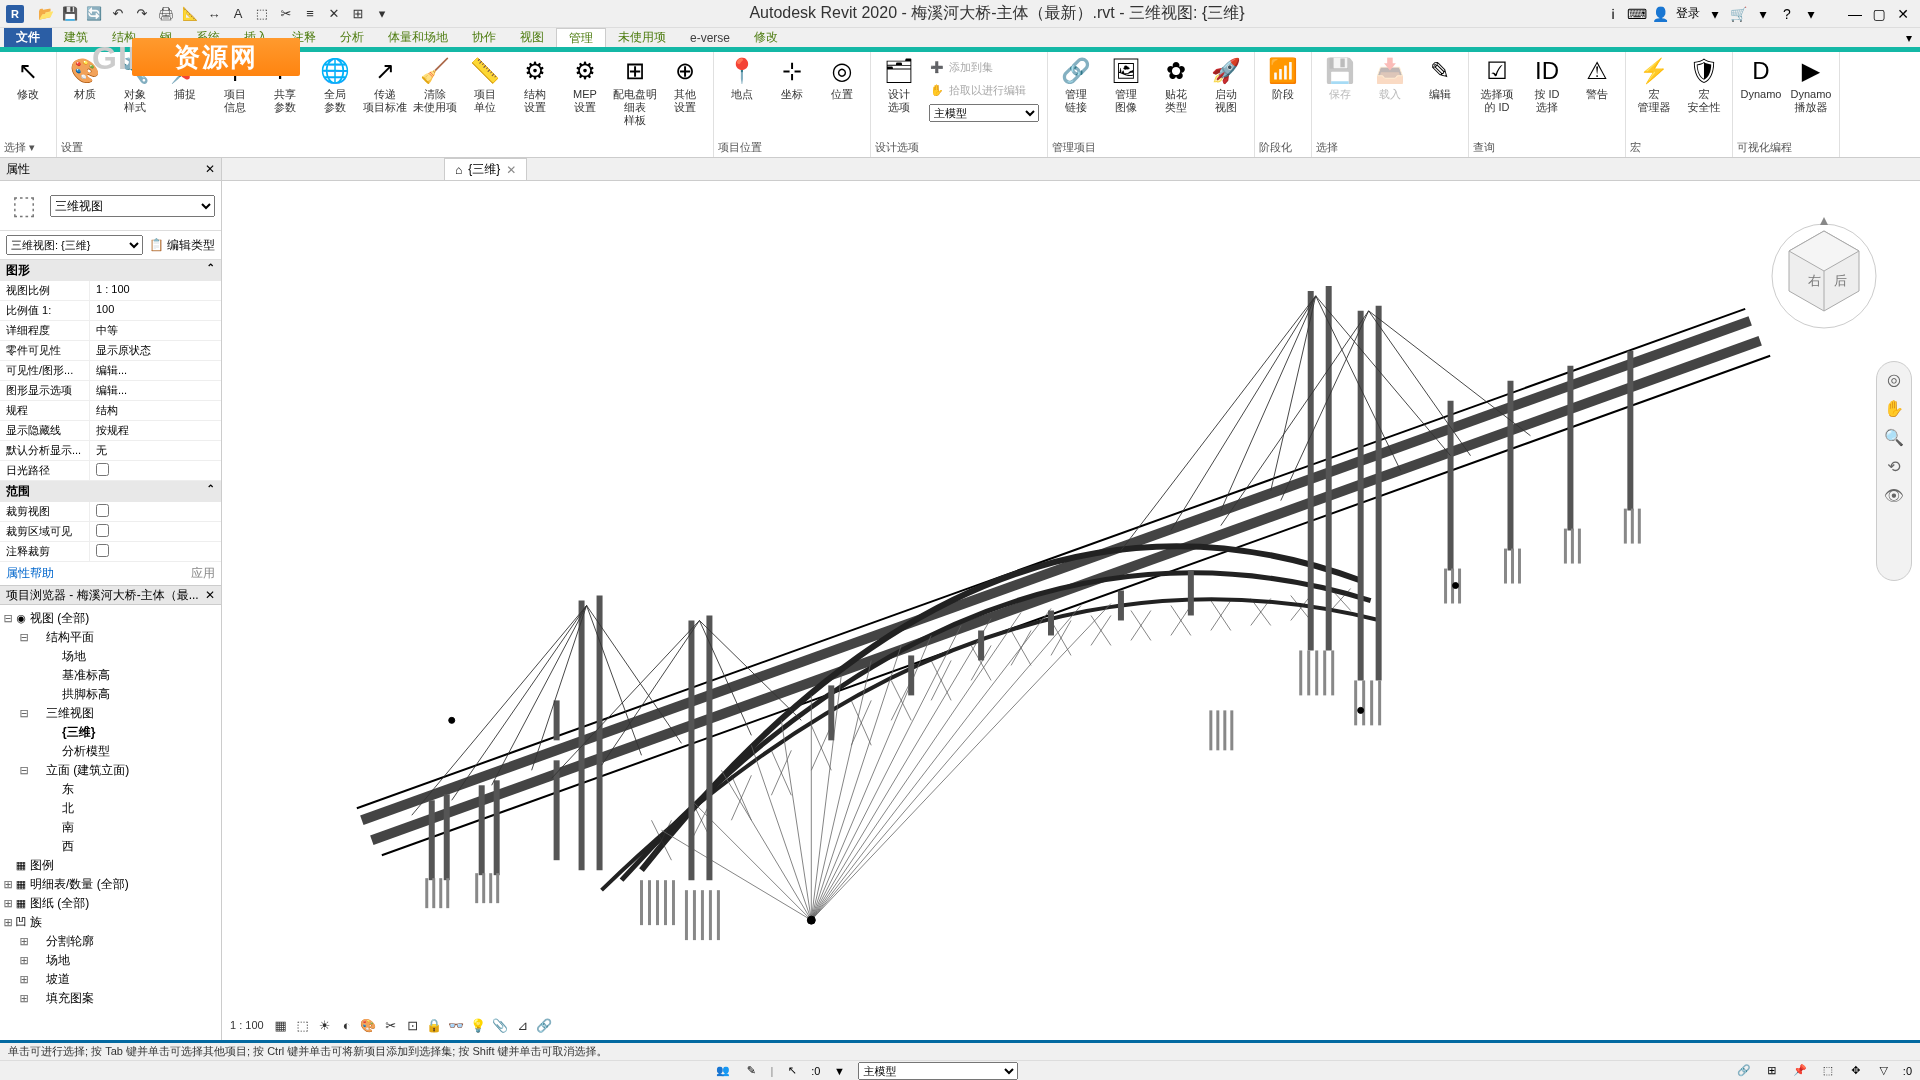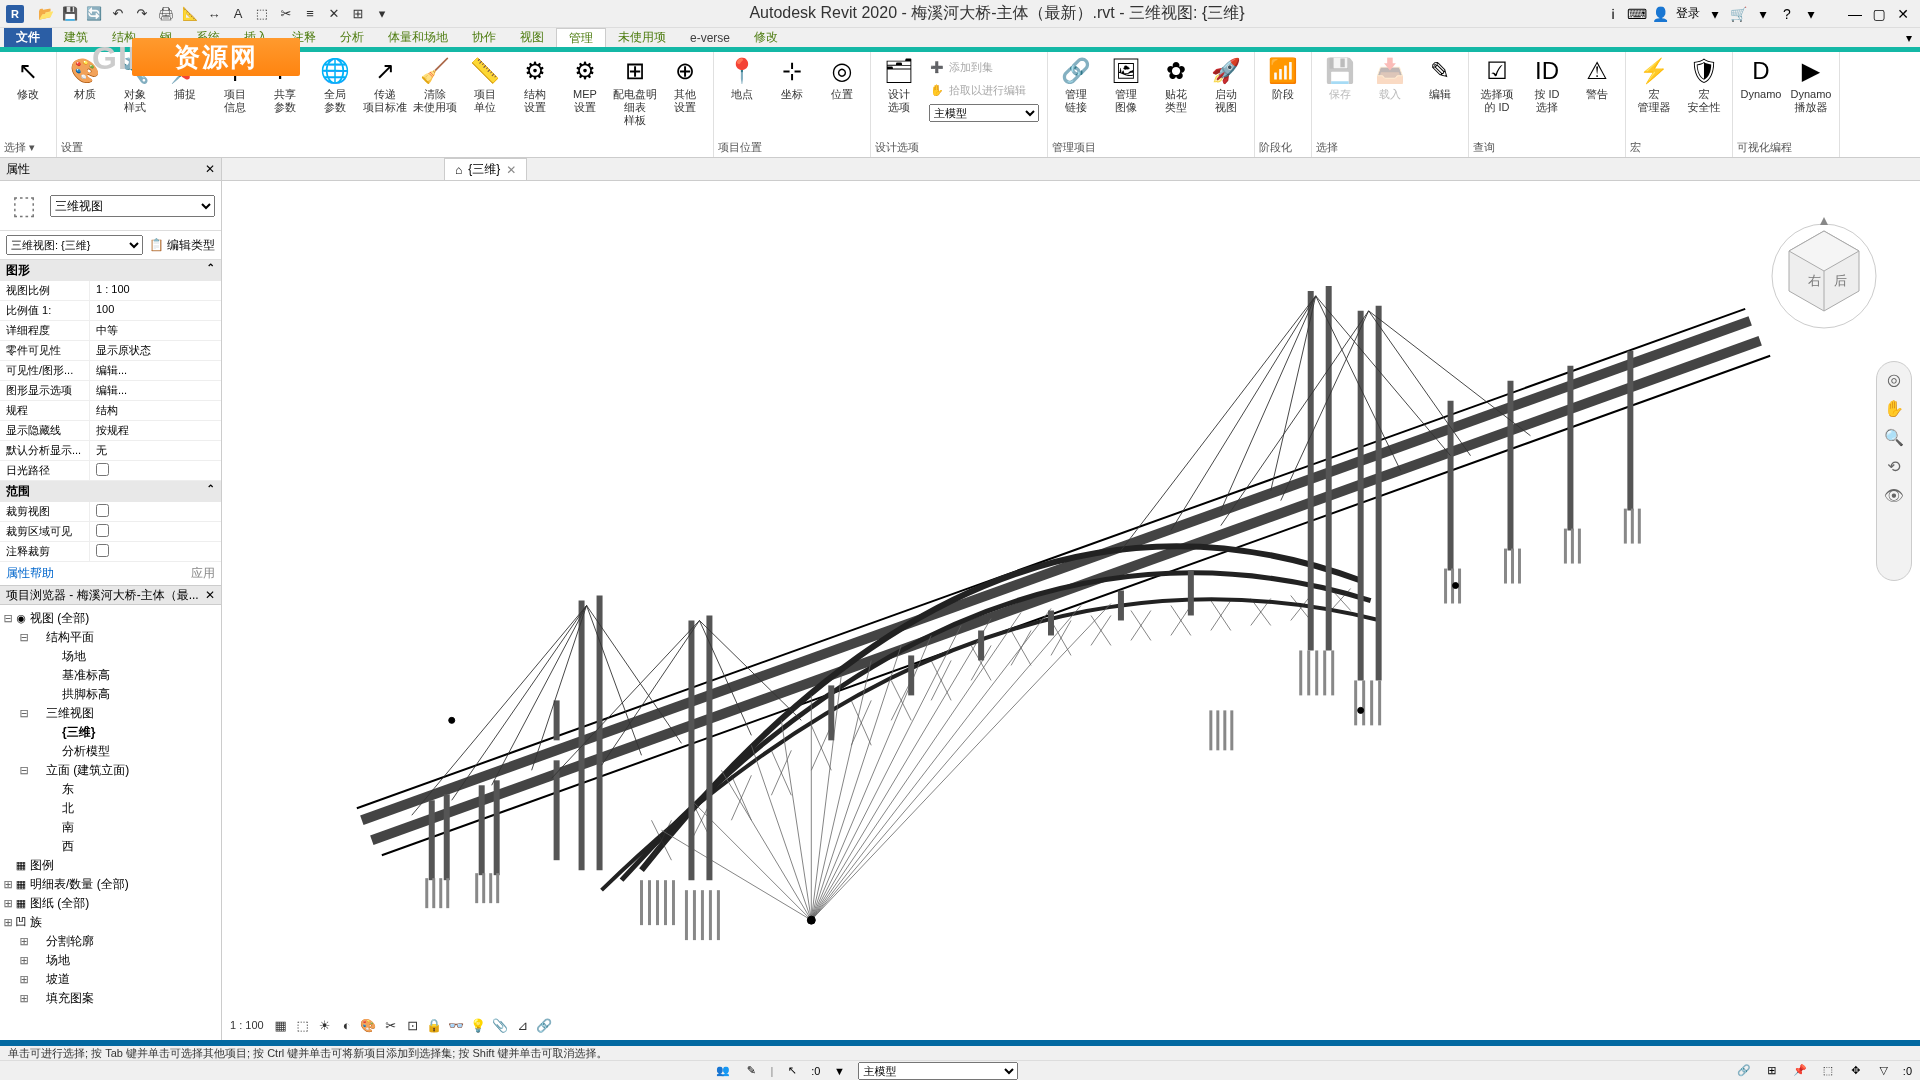--- a/index.html
+++ b/index.html
@@ -82,21 +82,21 @@
 .viewcube { position:absolute; right:36px; top:30px; width:120px; height:120px; }
 .navbar { position:absolute; right:8px; top:180px; width:36px; height:220px; background:rgba(240,240,240,.85); border:1px solid #ccc; border-radius:18px; display:flex; flex-direction:column; align-items:center; padding:8px 0; gap:10px; }
 .navbar div { font-size:16px; color:#666; cursor:pointer; }
 
 
 .vcb { position:absolute; left:8px; bottom:4px; height:22px; display:flex; align-items:center; gap:8px; font-size:11px; color:#333; }
 .vcb .seg { display:flex; gap:4px; align-items:center; }
 .vcb .ib { width:18px; height:18px; display:flex; align-items:center; justify-content:center; cursor:pointer; font-size:13px; }
 
 
-.status { height:20px; background:#f0f0f0; border-top:6px solid #0369a1; font-size:11px; color:#333; display:flex; align-items:center; padding:0 8px; }
+.status { height:20px; background:#f0f0f0; border-top:3px solid #0369a1; font-size:11px; color:#333; display:flex; align-items:center; padding:0 8px; }
 .status2 { height:20px; background:#f0f0f0; border-top:1px solid #ddd; display:flex; align-items:center; padding:0 8px; gap:10px; font-size:11px; }
 .status2 .spacer { flex:1; }
 .status2 .ib { width:18px; height:18px; display:flex; align-items:center; justify-content:center; cursor:pointer; }
 .status2 select { font-size:11px; height:18px; }
 </style>
 </head>
 <body>
 
 <div class="titlebar">
   <div class="logo">R</div>

